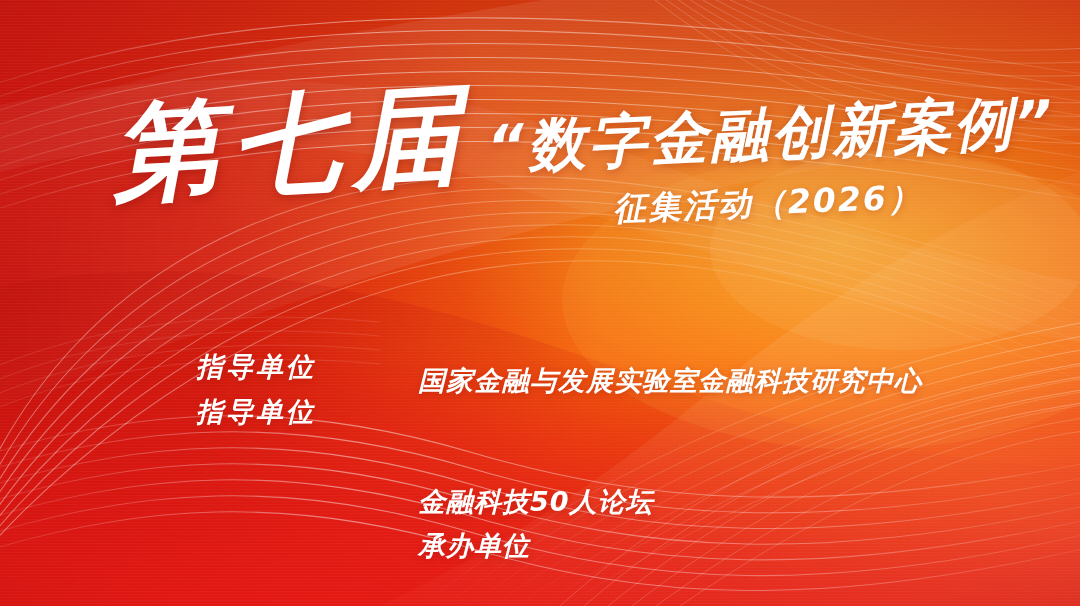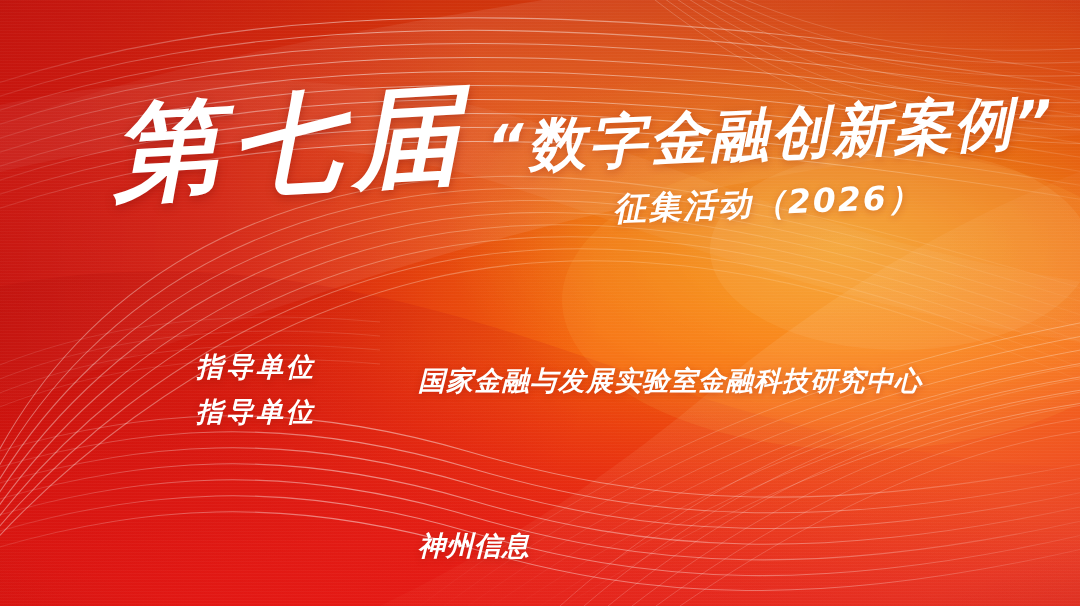--- a/index.html
+++ b/index.html
@@ -252,18 +252,19 @@
     <div id="org-block">
 
       <div class="org-row">
         <span class="zh org-label">指导单位</span>
         <span class="zh org-value">国家金融与发展实验室金融科技研究中心</span>
       </div>
 
       <div class="org-row">
         <span class="zh org-label">指导单位</span>
 
-        <span class="zh org-extra" id="org-extra-1">神州信息</span>
+        <span class="zh org-extra" id="org-extra-0">金融科技50人论坛</span>
+        <span class="zh org-extra" id="org-extra-1">承办单位</span>
       </div>
 
     </div>
   </div>
 </div>
 
 </body></html>

